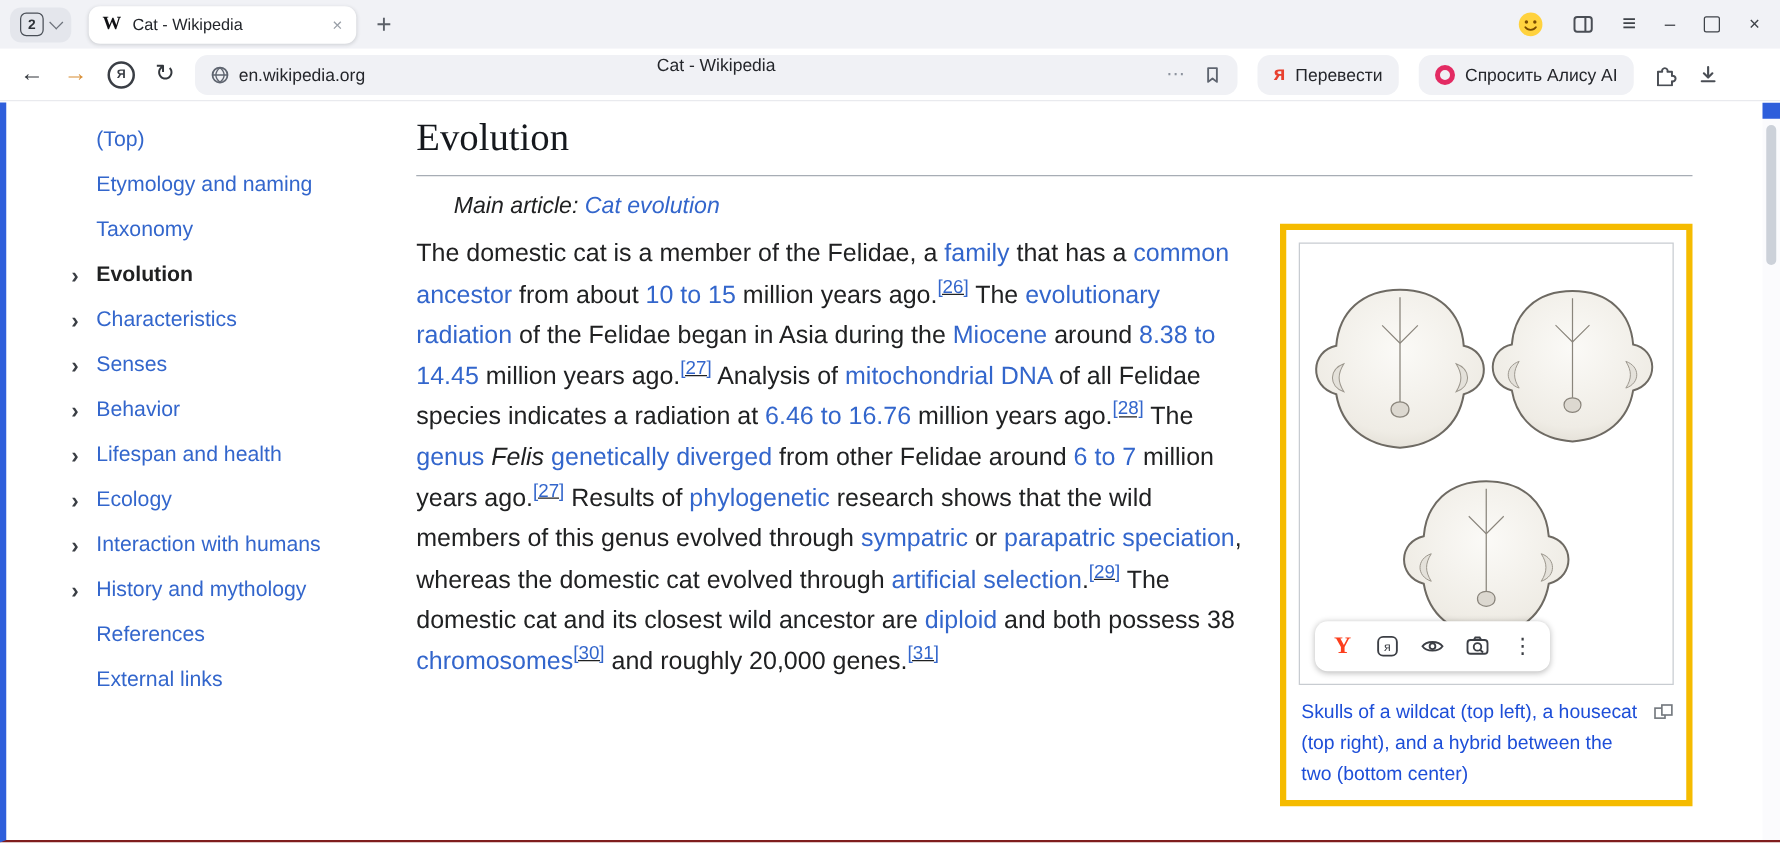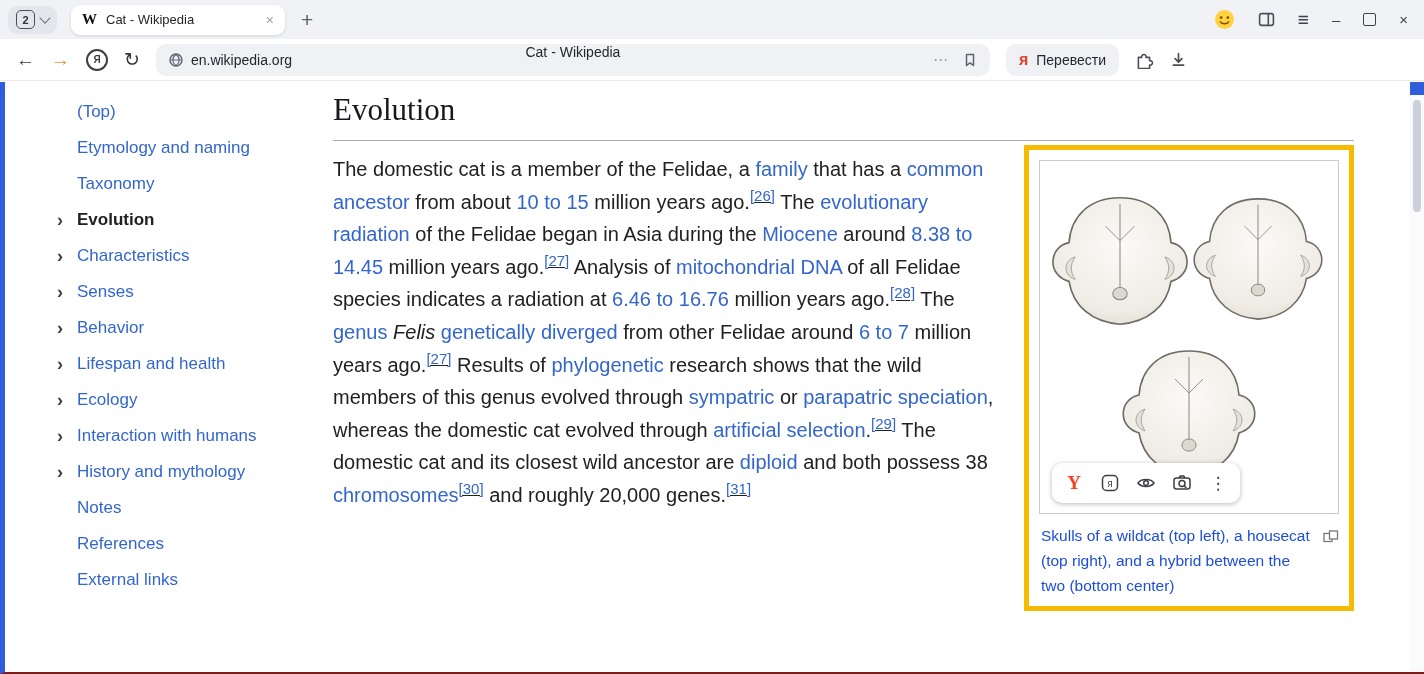--- a/index.html
+++ b/index.html
@@ -137,20 +137,24 @@
               <path d="M4.5 2.5 h7 v11 l-3.5 -2.7 l-3.5 2.7 Z" fill="none" stroke="#5f6570" stroke-width="1.5" stroke-linejoin="round"></path>
             </svg>
         </span>
       </span>
     </div>
 
     <div class="chip-btn">
       <span class="tr-glyph">я</span>
       <span>Перевести</span>
     </div>
+    <div class="chip-btn">
+      <span class="alice-ring"></span>
+      <span>Спросить Алису AI</span>
+    </div>
     <span class="icon-btn">
       <svg width="19" height="19" viewBox="0 0 18 18">
           <path d="M3.2 7 h3.2 a2.1 2.1 0 1 1 4 0 h3.4 v3.2 a2.1 2.1 0 1 1 0 4 v3.3 H3.2 Z" stroke="#4a4e55" fill="none" stroke-width="1.5" stroke-linejoin="round"></path>
         </svg>
     </span>
     <span class="icon-btn">
       <svg width="17" height="17" viewBox="0 0 16 16">
           <path d="M8 2.5 V10 M4.8 7.2 L8 10.4 L11.2 7.2 M3.2 13.2 H12.8" stroke="#4a4e55" fill="none" stroke-width="1.6" stroke-linecap="round" stroke-linejoin="round"></path>
         </svg>
     </span>
@@ -168,28 +172,30 @@
         <li class="toc-item"><span class="toc-chevron"></span><a class="toc-link">Etymology and naming</a></li>
         <li class="toc-item"><span class="toc-chevron"></span><a class="toc-link">Taxonomy</a></li>
         <li class="toc-item active"><span class="toc-chevron">›</span><a class="toc-link">Evolution</a></li>
         <li class="toc-item"><span class="toc-chevron">›</span><a class="toc-link">Characteristics</a></li>
         <li class="toc-item"><span class="toc-chevron">›</span><a class="toc-link">Senses</a></li>
         <li class="toc-item"><span class="toc-chevron">›</span><a class="toc-link">Behavior</a></li>
         <li class="toc-item"><span class="toc-chevron">›</span><a class="toc-link">Lifespan and health</a></li>
         <li class="toc-item"><span class="toc-chevron">›</span><a class="toc-link">Ecology</a></li>
         <li class="toc-item"><span class="toc-chevron">›</span><a class="toc-link">Interaction with humans</a></li>
         <li class="toc-item"><span class="toc-chevron">›</span><a class="toc-link">History and mythology</a></li>
-        <li class="toc-item"><span class="toc-chevron"></span><a class="toc-link">Notes</a></li>
         <li class="toc-item"><span class="toc-chevron"></span><a class="toc-link">References</a></li>
         <li class="toc-item"><span class="toc-chevron"></span><a class="toc-link">External links</a></li>
       </ul>
 
     <div class="main">
       <h2>Evolution</h2>
       <hr class="heading-rule">
+      <div class="hatnote">
+        <span>Main article: </span><a>Cat evolution</a>
+      </div>
 
       <div class="thumb-figure">
         <div class="thumb-img">
           <svg width="298" height="350" viewBox="0 0 298 350">
             <defs>
               <radialGradient id="boneGrad" cx="50%" cy="38%" r="75%">
                 <stop offset="0%" stop-color="#fbfaf7"></stop>
                 <stop offset="70%" stop-color="#efece5"></stop>
                 <stop offset="100%" stop-color="#d9d4c9"></stop>
               </radialGradient>

